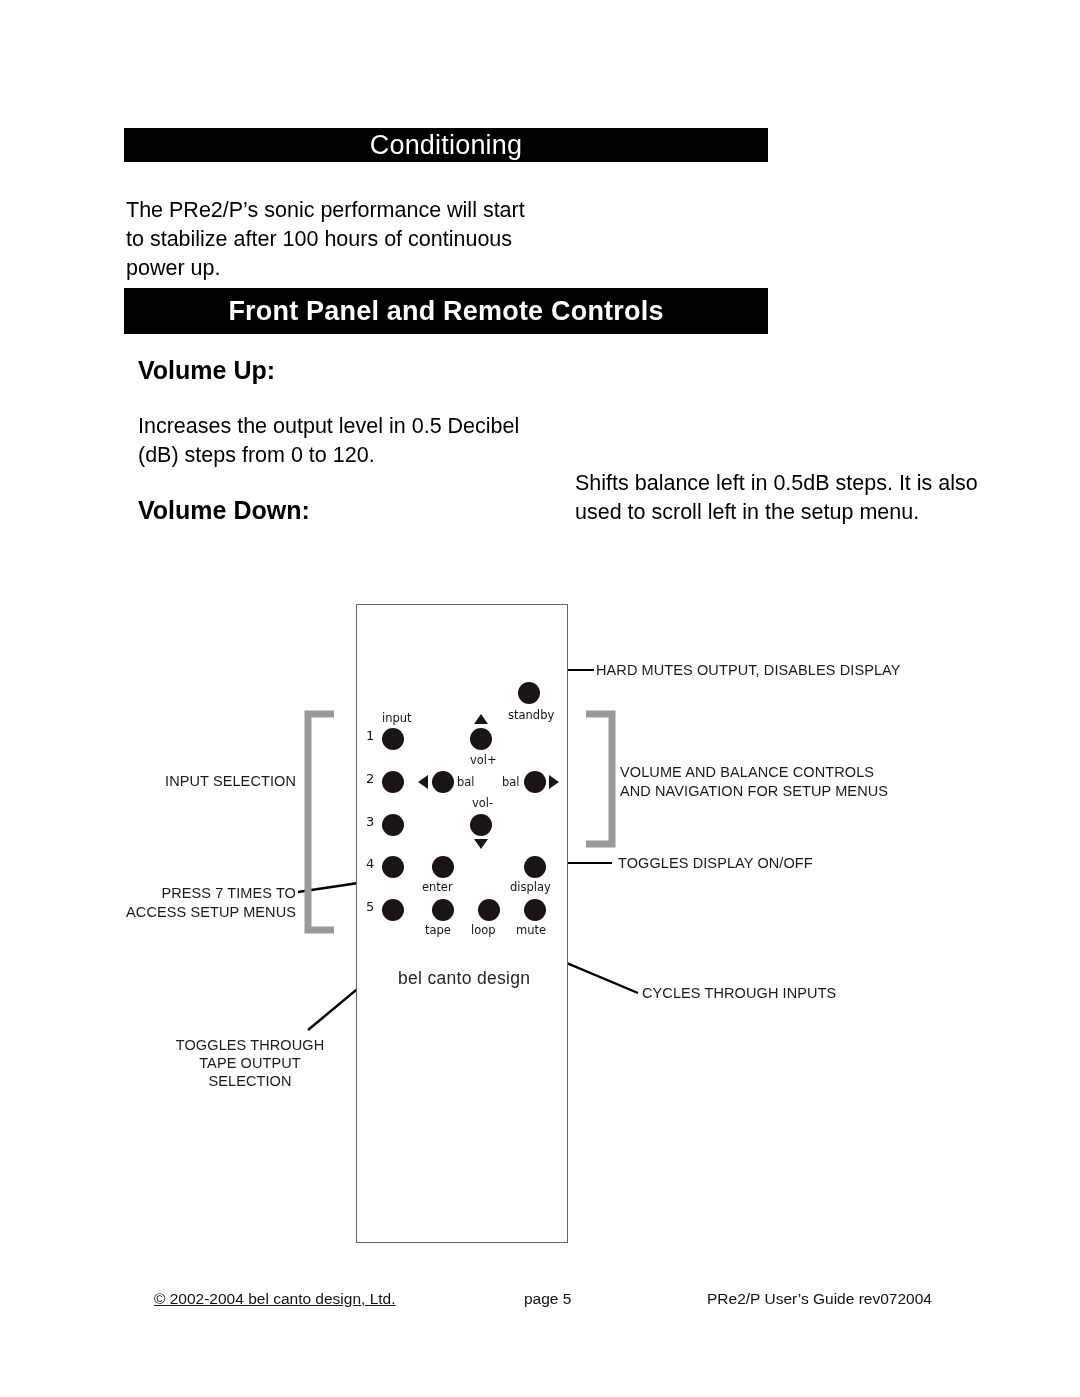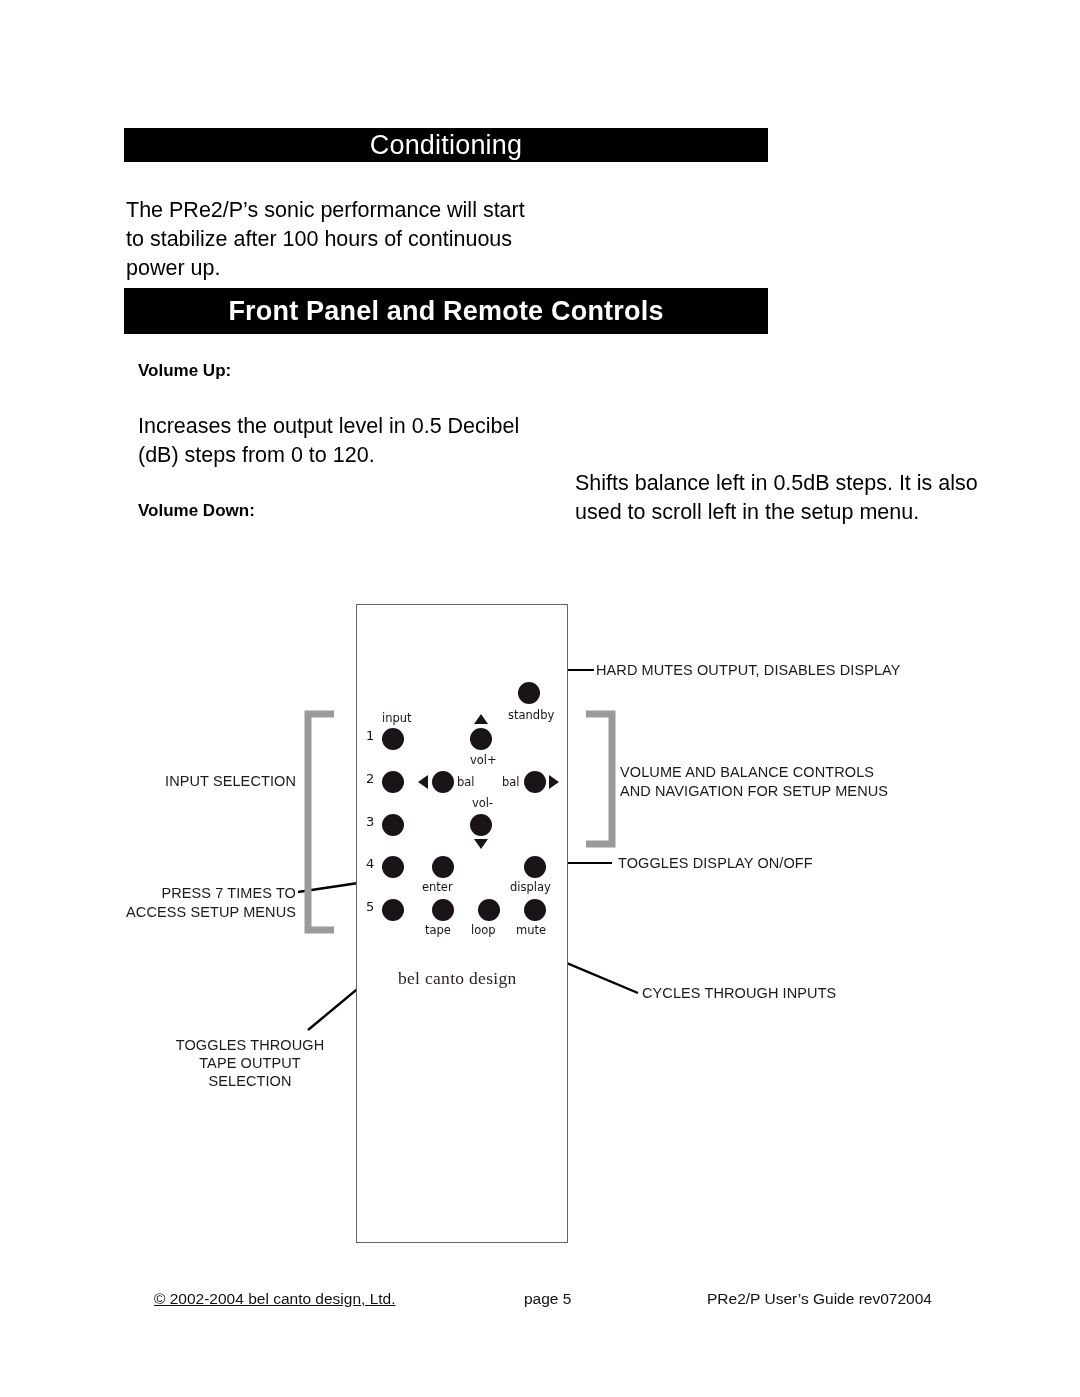--- a/index.html
+++ b/index.html
@@ -46,21 +46,21 @@
     font-size: 21.5px;
     line-height: 29px;
     color: #000;
     font-weight: 400;
   }
   .para b, .para .bold {
     font-weight: 700;
   }
   .heading-run {
     position: absolute;
-    font-size: 17px;
+    font-size: 25px;
     font-weight: 700;
     line-height: 29px;
   }
 
   #p-conditioning-body { left: 126px; top: 196px; width: 400px; }
   #h-volume-up   { left: 138px; top: 356px; }
   #p-volume-up   { left: 138px; top: 412px; width: 400px; }
   #h-volume-down { left: 138px; top: 496px; }
 
   #p-right-1 { left: 575px; top: 356px; width: 410px; }
@@ -137,21 +137,21 @@
     border-bottom: 7px solid transparent;
     border-left: 10px solid #1a1418;
   }
 
   .brand {
     position: absolute;
     font-size: 17.5px;
     color: #2a2228;
     letter-spacing: 0.3px;
     white-space: nowrap;
-    font-family: Liberation Serif, serif;
+    font-family: Liberation Sans, sans-serif;
   }
 
   
   .callout {
     position: absolute;
     font-size: 14.5px;
     line-height: 19px;
     color: #1a1a1a;
     white-space: pre;
     font-family: "Liberation Sans", sans-serif;

